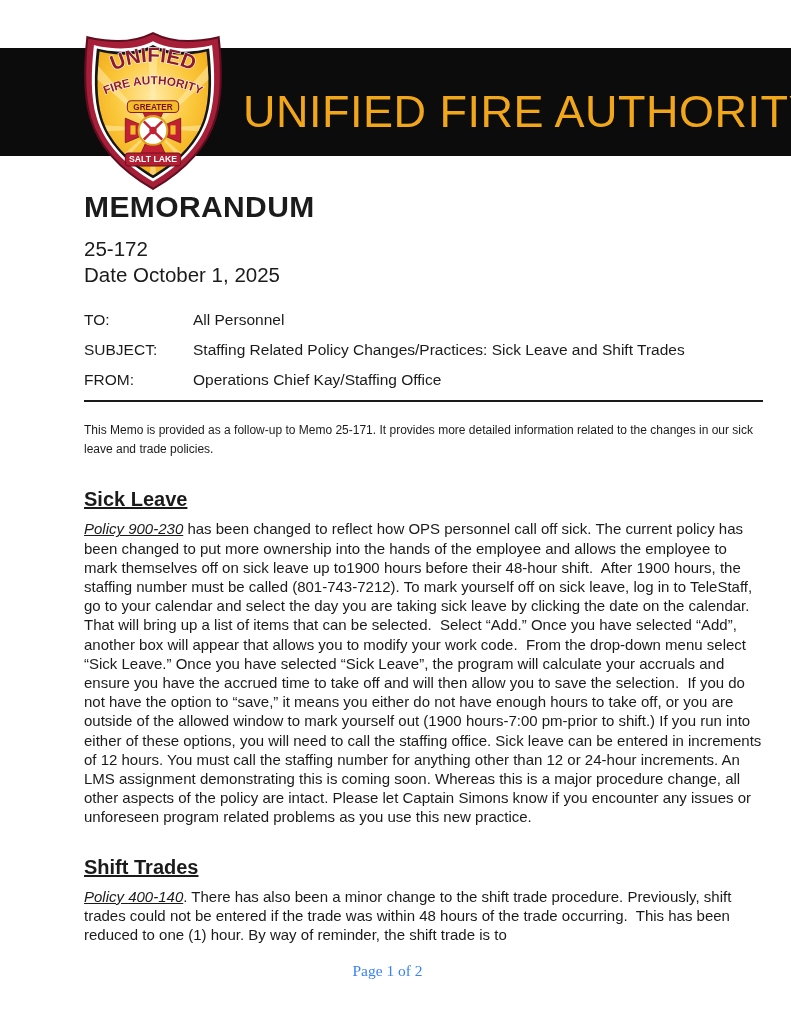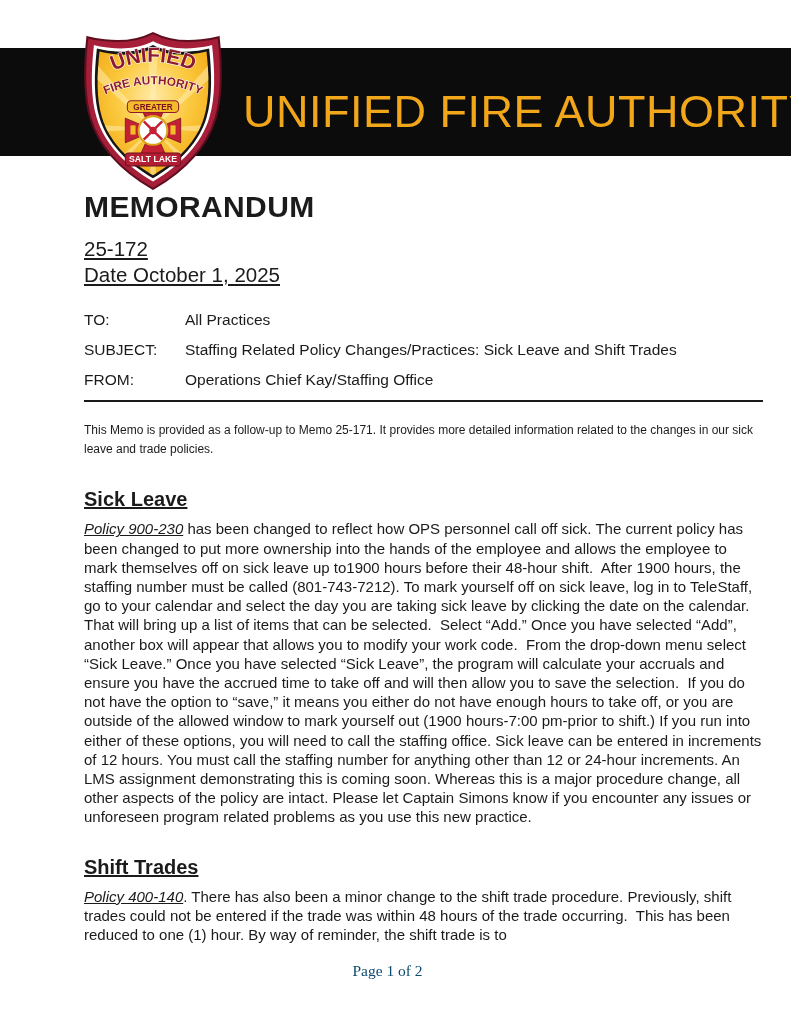--- a/index.html
+++ b/index.html
@@ -10,33 +10,33 @@
   
   .band { position:absolute; left:0; top:48px; width:791px; height:108px; background:#0c0c0c; }
   .band-title {
     position:absolute; left:243px; top:86px; font-size:45px; letter-spacing:.5px;
     color:#f2a71b; white-space:nowrap; font-weight:400;
   }
   .logo { position:absolute; left:80px; top:31px; width:146px; height:160px; }
   
   .content { position:absolute; left:84px; top:190px; width:679px; }
   .memo-heading { font-size:30px; font-weight:bold; letter-spacing:.4px; margin:0 0 12px 0; }
-  .memo-num, .memo-date { font-size:20.5px; line-height:26px;text-decoration:underline; }
+  .memo-num, .memo-date { font-size:20.5px; line-height:26px; }
   .fields { margin-top:22px; font-size:15.5px; }
-  .frow { display:grid; grid-template-columns:101px 1fr; margin-bottom:11px; }
+  .frow { display:grid; grid-template-columns:101px 1fr; margin-bottom:11px;gap:8px; }
   .frow .lbl, .frow .val { line-height:19px; }
   .divider { border-top:2px solid #1a1a1a; margin-top:4px; }
   .intro { margin-top:19px; font-size:12px; line-height:19.2px; white-space:pre-wrap; }
   .sec-head { margin-top:29px; font-size:20px; font-weight:bold; text-decoration:underline; }
   .para { margin-top:8px; font-size:15px; line-height:19.2px; }
   .para .body-text { white-space:pre-wrap;margin-top:11px; }
   .policy { font-style:italic; text-decoration:underline; }
   .footer {
     position:absolute; left:0; top:962px; width:775px; text-align:center;
-    font-family:"Liberation Serif", serif; font-size:15.5px; color:#0c4a6e;
+    font-family:"Liberation Serif", serif; font-size:15.5px; color:#3b82f6;
   }
 </style>
 </head>
 <body>
 
 <div class="page">
 
   <div class="band"></div>
   <div class="band-title">UNIFIED FIRE AUTHORITY</div>
 
@@ -104,21 +104,21 @@
   </svg>
 
   <div class="content">
     <h1 class="memo-heading">MEMORANDUM</h1>
     <div class="memo-num">25-172</div>
     <div class="memo-date">Date October 1, 2025</div>
 
     <div class="fields">
       <div class="frow">
         <span class="lbl">TO:</span>
-        <span class="val">All Practices</span>
+        <span class="val">All Personnel</span>
       </div>
       <div class="frow">
         <span class="lbl">SUBJECT:</span>
         <span class="val">Staffing Related Policy Changes/Practices: Sick Leave and Shift Trades</span>
       </div>
       <div class="frow">
         <span class="lbl">FROM:</span>
         <span class="val">Operations Chief Kay/Staffing Office</span>
       </div>
     </div>

